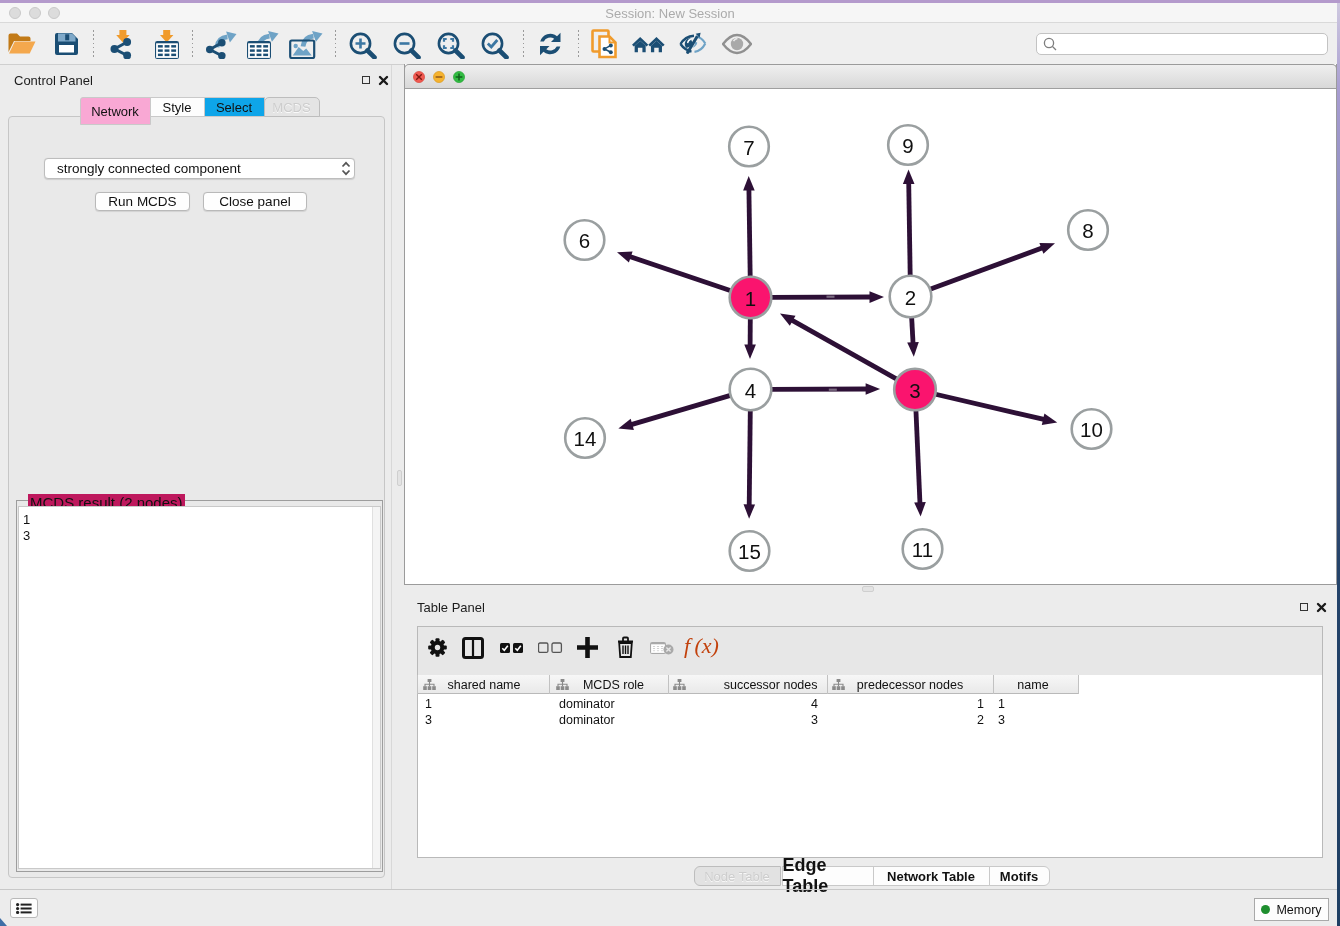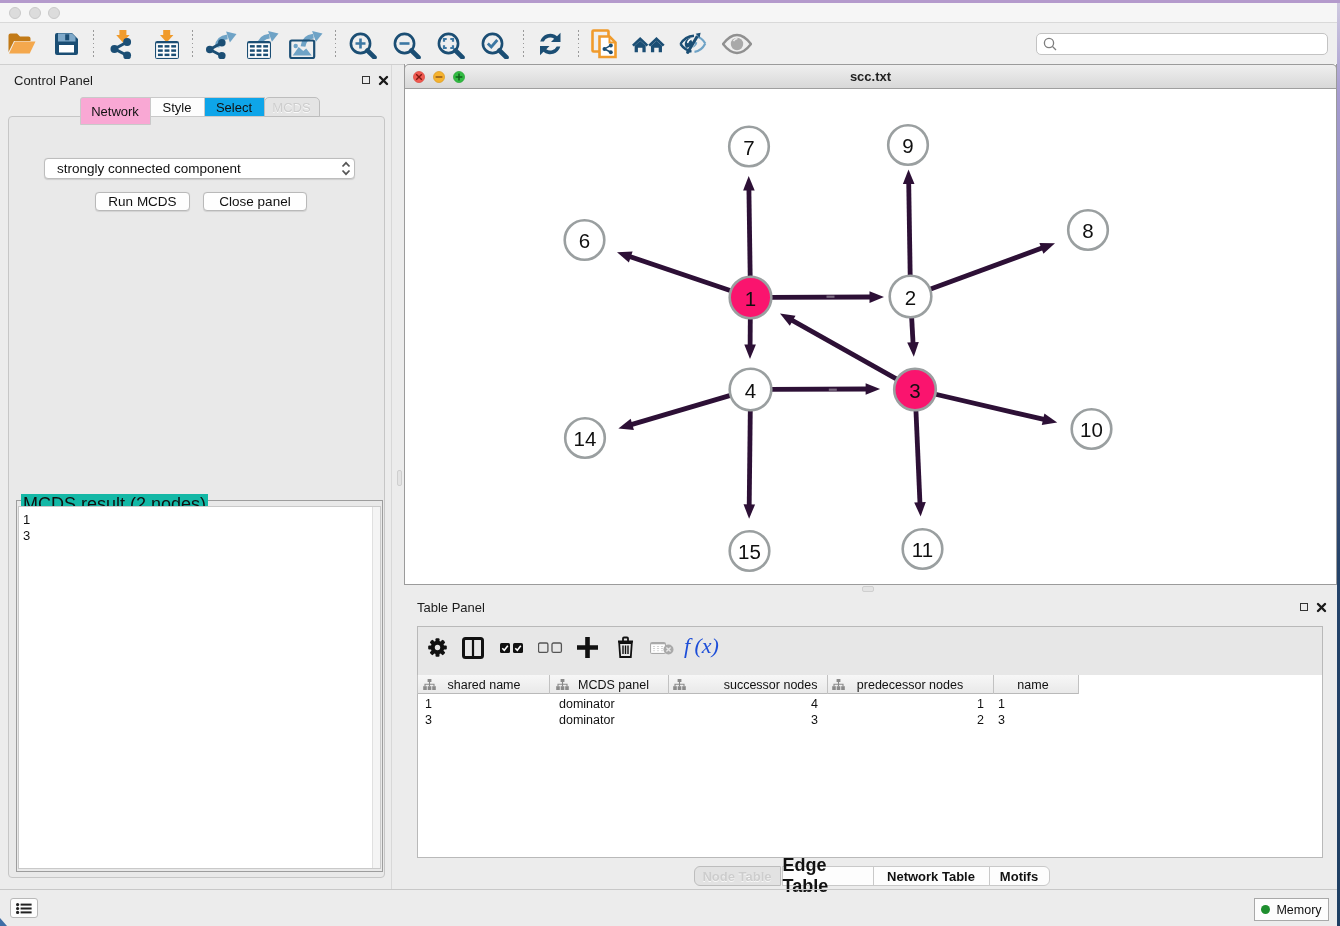--- a/index.html
+++ b/index.html
@@ -8,20 +8,21 @@
 </style></head>
 <body>
 <div id="root">
 <div class="abs" style="left:0px;top:0px;width:1340px;height:3px;background:#b49acc"></div>
     <div class="abs" style="left:1337px;top:3px;width:3px;height:923px;background:linear-gradient(#cfc9e0 0px,#a79cd0 90px,#8f90c2 200px,#45527e 420px,#24436a 560px,#1f3f63 923px)"></div>
     <div class="abs" style="left:0px;top:918px;width:7px;height:8px;background:#3f6ea6;clip-path:polygon(0 0,100% 100%,0 100%)"></div>
     <div class="abs" style="left:0px;top:3px;width:1337px;height:20px;background:#f6f6f6;border-bottom:1px solid #d9d9d9"></div>
     <div class="abs" style="left:9.0px;top:7px;width:12px;height:12px;background:#dcdcdc;border:1px solid #c9c9c9;border-radius:50%"></div>
     <div class="abs" style="left:28.5px;top:7px;width:12px;height:12px;background:#dcdcdc;border:1px solid #c9c9c9;border-radius:50%"></div>
     <div class="abs" style="left:48.0px;top:7px;width:12px;height:12px;background:#dcdcdc;border:1px solid #c9c9c9;border-radius:50%"></div>
+    <div class="abs" style="left:0px;top:6px;white-space:nowrap;width:1340px;text-align:center;font-size:13px;color:#ababab">Session: New Session</div>
     <div class="abs" style="left:0px;top:23px;width:1337px;height:42px;background:#efefef;border-bottom:1px solid #cfcfcf"></div>
     <div class="abs" style="left:92.5px;top:30px;width:1px;height:28px;background:repeating-linear-gradient(#9a9a9a 0 1.6px,transparent 1.6px 4.2px)"></div>
     <div class="abs" style="left:191.5px;top:30px;width:1px;height:28px;background:repeating-linear-gradient(#9a9a9a 0 1.6px,transparent 1.6px 4.2px)"></div>
     <div class="abs" style="left:335px;top:30px;width:1px;height:28px;background:repeating-linear-gradient(#9a9a9a 0 1.6px,transparent 1.6px 4.2px)"></div>
     <div class="abs" style="left:523px;top:30px;width:1px;height:28px;background:repeating-linear-gradient(#9a9a9a 0 1.6px,transparent 1.6px 4.2px)"></div>
     <div class="abs" style="left:577.5px;top:30px;width:1px;height:28px;background:repeating-linear-gradient(#9a9a9a 0 1.6px,transparent 1.6px 4.2px)"></div>
     <div class="abs" style="left:1036px;top:33px;width:292px;height:22px;background:#fff;border:1px solid #c3c3c3;border-radius:5px"></div>
     <svg class="ico" style="left:1043px;top:37px" width="15" height="15" viewBox="0 0 15 15">
       <circle cx="6" cy="6" r="4.6" fill="none" stroke="#7d7d7d" stroke-width="1.3"></circle>
       <path d="M9.5 9.5 L13 13" stroke="#7d7d7d" stroke-width="1.3"></path>
@@ -173,29 +174,28 @@
     <div class="abs" style="left:263.5px;top:97px;width:56px;height:20px;background:#e4e4e4;border:1px solid #bdbdbd;border-radius:5px 5px 0 0;color:#cdcdcd;text-shadow:0 1px 0 #fafafa;font-size:13px;display:flex;align-items:center;justify-content:center">MCDS</div>
     <div class="abs" style="left:44px;top:158px;width:311px;height:21px;background:#fff;border:1px solid #bdbdbd;border-radius:4px;box-shadow:0 0.5px 1px rgba(0,0,0,.12)"></div>
     <div class="abs" style="left:57px;top:161px;white-space:nowrap;font-size:13.5px;color:#111">strongly connected component</div>
     <svg class="ico" style="left:340px;top:161px" width="12" height="15" viewBox="0 0 12 15">
       <path d="M2.5 5.5 L6 1.8 L9.5 5.5" fill="none" stroke="#555" stroke-width="1.7"></path>
       <path d="M2.5 9.5 L6 13.2 L9.5 9.5" fill="none" stroke="#555" stroke-width="1.7"></path>
     </svg>
     <div class="abs" style="left:95px;top:192px;width:95px;height:19px;background:#fefefe;border:1px solid #b9b9b9;border-radius:4px;font-size:13.5px;color:#111;display:flex;align-items:center;justify-content:center;box-shadow:0 0.5px 1px rgba(0,0,0,.1)">Run MCDS</div>
     <div class="abs" style="left:203px;top:192px;width:104px;height:19px;background:#fefefe;border:1px solid #b9b9b9;border-radius:4px;font-size:13.5px;color:#111;display:flex;align-items:center;justify-content:center;box-shadow:0 0.5px 1px rgba(0,0,0,.1)">Close panel</div>
     <div class="abs" style="left:16px;top:500px;width:367px;height:372px;border:1px solid #9d9d9d"></div>
-    <div class="abs" style="left:21px;top:494px;white-space:nowrap;font-size:18px;color:#111;background:#14b8a6;padding:0 2px">MCDS result (2 nodes)</div>
+    <div class="abs" style="left:28px;top:494px;white-space:nowrap;font-size:15px;color:#111;background:#be185d;padding:0 2px">MCDS result (2 nodes)</div>
     <div class="abs" style="left:18px;top:506px;width:363px;height:363px;background:#fff;border:1px solid #c9c9c9"></div>
     <div class="abs" style="left:372px;top:507px;width:8px;height:361px;background:#f4f4f4;border-left:1px solid #e0e0e0"></div>
     <div class="abs" style="left:23px;top:512px;white-space:nowrap;font-size:13px;color:#111">1</div>
     <div class="abs" style="left:23px;top:528px;white-space:nowrap;font-size:13px;color:#111">3</div>
     <div class="abs" style="left:404px;top:64px;width:933px;height:521px;background:#fff;border:1px solid #9b9b9b;border-top:0"></div>
     <div class="abs" style="left:391px;top:65px;width:1px;height:825px;background:#d8d8d8"></div>
     <div class="abs" style="left:404px;top:64px;width:933px;height:25px;background:linear-gradient(#efefef,#d8d8d8);border:1px solid #9b9b9b;border-bottom:1px solid #9f9f9f;border-radius:5px 5px 0 0"></div>
-    <div class="abs" style="left:404px;top:69px;white-space:nowrap;width:933px;text-align:center;font-size:13px;font-weight:bold;color:#222">scc.txt</div>
     <svg class="ico" style="left:413px;top:71px" width="12" height="12" viewBox="0 0 12 12">
       <circle cx="6" cy="6" r="5.5" fill="#f25a52" stroke="#d94c43" stroke-width="0.8"></circle>
       <path d="M3.2 3.2 L8.8 8.8 M8.8 3.2 L3.2 8.8" stroke="#7e1810" stroke-width="1.4"></path>
     </svg>
     <svg class="ico" style="left:433px;top:71px" width="12" height="12" viewBox="0 0 12 12">
       <circle cx="6" cy="6" r="5.5" fill="#f6b32f" stroke="#dd9e26" stroke-width="0.8"></circle>
       <path d="M2.6 6 L9.4 6" stroke="#90591b" stroke-width="1.5"></path>
     </svg>
     <svg class="ico" style="left:453px;top:71px" width="12" height="12" viewBox="0 0 12 12">
       <circle cx="6" cy="6" r="5.5" fill="#32bc43" stroke="#2aa73a" stroke-width="0.8"></circle>
@@ -308,30 +308,30 @@
       <rect x="0" y="1" width="16" height="12" rx="2.2" fill="#a9a9a9"></rect>
       <rect x="2" y="4.4" width="12" height="6.6" fill="none"></rect>
       <rect x="2" y="5.566666666666666" width="12" height="1.8" fill="#fff"></rect>
       <rect x="5.1" y="4.2" width="1.8" height="6.8" fill="#fff"></rect>
       <rect x="2" y="7.833333333333334" width="12" height="1.8" fill="#fff"></rect>
       <rect x="9.1" y="4.2" width="1.8" height="6.8" fill="#fff"></rect>
       <rect x="2" y="4.2" width="12" height="6.8" fill="none" stroke="#fff" stroke-width="1.8"></rect>
       <circle cx="18.5" cy="8.5" r="5" fill="#a9a9a9"></circle>
       <path d="M16.4 6.4 L20.6 10.6 M20.6 6.4 L16.4 10.6" stroke="#e7e7e7" stroke-width="1.4"></path>
     </svg>
-    <div class="abs" style="left:684px;top:633px;white-space:nowrap;font-family:'Liberation Serif',serif;font-size:22px;color:#1d4ed8"><i>f (x)</i></div>
+    <div class="abs" style="left:684px;top:633px;white-space:nowrap;font-family:'Liberation Serif',serif;font-size:22px;color:#c2410c"><i>f (x)</i></div>
     <div class="abs" style="left:417px;top:675px;width:661px;height:19px;background:linear-gradient(#f7f7f7,#e9e9e9);border-bottom:1px solid #b9b9b9"></div>
     <div class="abs" style="left:417px;top:675px;width:1px;height:19px;background:#c2c2c2"></div>
     <div class="abs" style="left:548.5px;top:675px;width:1px;height:19px;background:#c2c2c2"></div>
     <div class="abs" style="left:667.5px;top:675px;width:1px;height:19px;background:#c2c2c2"></div>
     <div class="abs" style="left:826.5px;top:675px;width:1px;height:19px;background:#c2c2c2"></div>
     <div class="abs" style="left:993px;top:675px;width:1px;height:19px;background:#c2c2c2"></div>
     <div class="abs" style="left:1077.5px;top:675px;width:1px;height:19px;background:#c2c2c2"></div>
     <div class="abs" style="left:414px;top:678px;white-space:nowrap;width:140px;text-align:center;font-size:12.5px;color:#111">shared name</div>
-    <div class="abs" style="left:543.5px;top:678px;white-space:nowrap;width:140px;text-align:center;font-size:12.5px;color:#111">MCDS panel</div>
+    <div class="abs" style="left:543.5px;top:678px;white-space:nowrap;width:140px;text-align:center;font-size:12.5px;color:#111">MCDS role</div>
     <div class="abs" style="left:677.5px;top:678px;white-space:nowrap;width:140px;text-align:right;font-size:12.5px;color:#111">successor nodes</div>
     <div class="abs" style="left:840px;top:678px;white-space:nowrap;width:140px;text-align:center;font-size:12.5px;color:#111">predecessor nodes</div>
     <div class="abs" style="left:963px;top:678px;white-space:nowrap;width:140px;text-align:center;font-size:12.5px;color:#111">name</div>
     <svg class="ico" style="left:423px;top:679px" width="13" height="11" viewBox="0 0 13 11">
       <g fill="#8a8a8a">
         <rect x="4.6" y="0" width="3.8" height="3"></rect>
         <rect x="0.2" y="7.2" width="3.6" height="3.8"></rect>
         <rect x="4.7" y="7.2" width="3.6" height="3.8"></rect>
         <rect x="9.2" y="7.2" width="3.6" height="3.8"></rect>
         <path d="M6.5 3 L6.5 5.3 M2 7.2 L2 5.3 L11 5.3 L11 7.2 M6.5 5.3 L6.5 7.2" stroke="#8a8a8a" stroke-width="1.1" fill="none"></path>
@@ -367,21 +367,21 @@
     <div class="abs" style="left:425px;top:697px;white-space:nowrap;font-size:12.5px;color:#111">1</div>
     <div class="abs" style="left:559px;top:697px;white-space:nowrap;font-size:12.5px;color:#111">dominator</div>
     <div class="abs" style="left:746px;top:697px;white-space:nowrap;width:72px;text-align:right;font-size:12.5px;color:#111">4</div>
     <div class="abs" style="left:912px;top:697px;white-space:nowrap;width:72px;text-align:right;font-size:12.5px;color:#111">1</div>
     <div class="abs" style="left:998px;top:697px;white-space:nowrap;font-size:12.5px;color:#111">1</div>
     <div class="abs" style="left:425px;top:713px;white-space:nowrap;font-size:12.5px;color:#111">3</div>
     <div class="abs" style="left:559px;top:713px;white-space:nowrap;font-size:12.5px;color:#111">dominator</div>
     <div class="abs" style="left:746px;top:713px;white-space:nowrap;width:72px;text-align:right;font-size:12.5px;color:#111">3</div>
     <div class="abs" style="left:912px;top:713px;white-space:nowrap;width:72px;text-align:right;font-size:12.5px;color:#111">2</div>
     <div class="abs" style="left:998px;top:713px;white-space:nowrap;font-size:12.5px;color:#111">3</div>
-    <div class="abs" style="left:693.5px;top:866px;width:87px;height:20px;background:#e2e2e2;border:1px solid #bdbdbd;color:#cdcdcd;text-shadow:0 1px 0 #f8f8f8;border-radius:6px 0 0 6px;font-size:13px;font-weight:bold;display:flex;align-items:center;justify-content:center">Node Table</div>
+    <div class="abs" style="left:693.5px;top:866px;width:87px;height:20px;background:#e2e2e2;border:1px solid #bdbdbd;color:#cdcdcd;text-shadow:0 1px 0 #f8f8f8;border-radius:6px 0 0 6px;font-size:13px;font-weight:normal;display:flex;align-items:center;justify-content:center">Node Table</div>
     <div class="abs" style="left:781.5px;top:866px;width:92px;height:20px;background:#fdfdfd;border:1px solid #c9c9c9;color:#111;font-size:18px;font-weight:bold;display:flex;align-items:center;justify-content:center">Edge Table</div>
     <div class="abs" style="left:872.5px;top:866px;width:117px;height:20px;background:#fdfdfd;border:1px solid #c9c9c9;color:#111;font-size:13px;font-weight:bold;display:flex;align-items:center;justify-content:center">Network Table</div>
     <div class="abs" style="left:988.5px;top:866px;width:61px;height:20px;background:#fdfdfd;border:1px solid #c9c9c9;color:#111;border-radius:0 6px 6px 0;font-size:13px;font-weight:bold;display:flex;align-items:center;justify-content:center">Motifs</div>
     <div class="abs" style="left:0px;top:889px;width:1337px;height:1px;background:#c8c8c8"></div>
     <div class="abs" style="left:10px;top:898px;width:28px;height:20px;background:#fdfdfd;border:1px solid #b9b9b9;border-radius:3px"></div>
     <svg class="ico" style="left:16px;top:903px" width="16" height="11" viewBox="0 0 16 11">
       <g fill="#222">
         <circle cx="1.6" cy="1.6" r="1.6"></circle>
         <circle cx="1.6" cy="5.5" r="1.6"></circle>
         <circle cx="1.6" cy="9.4" r="1.6"></circle>

